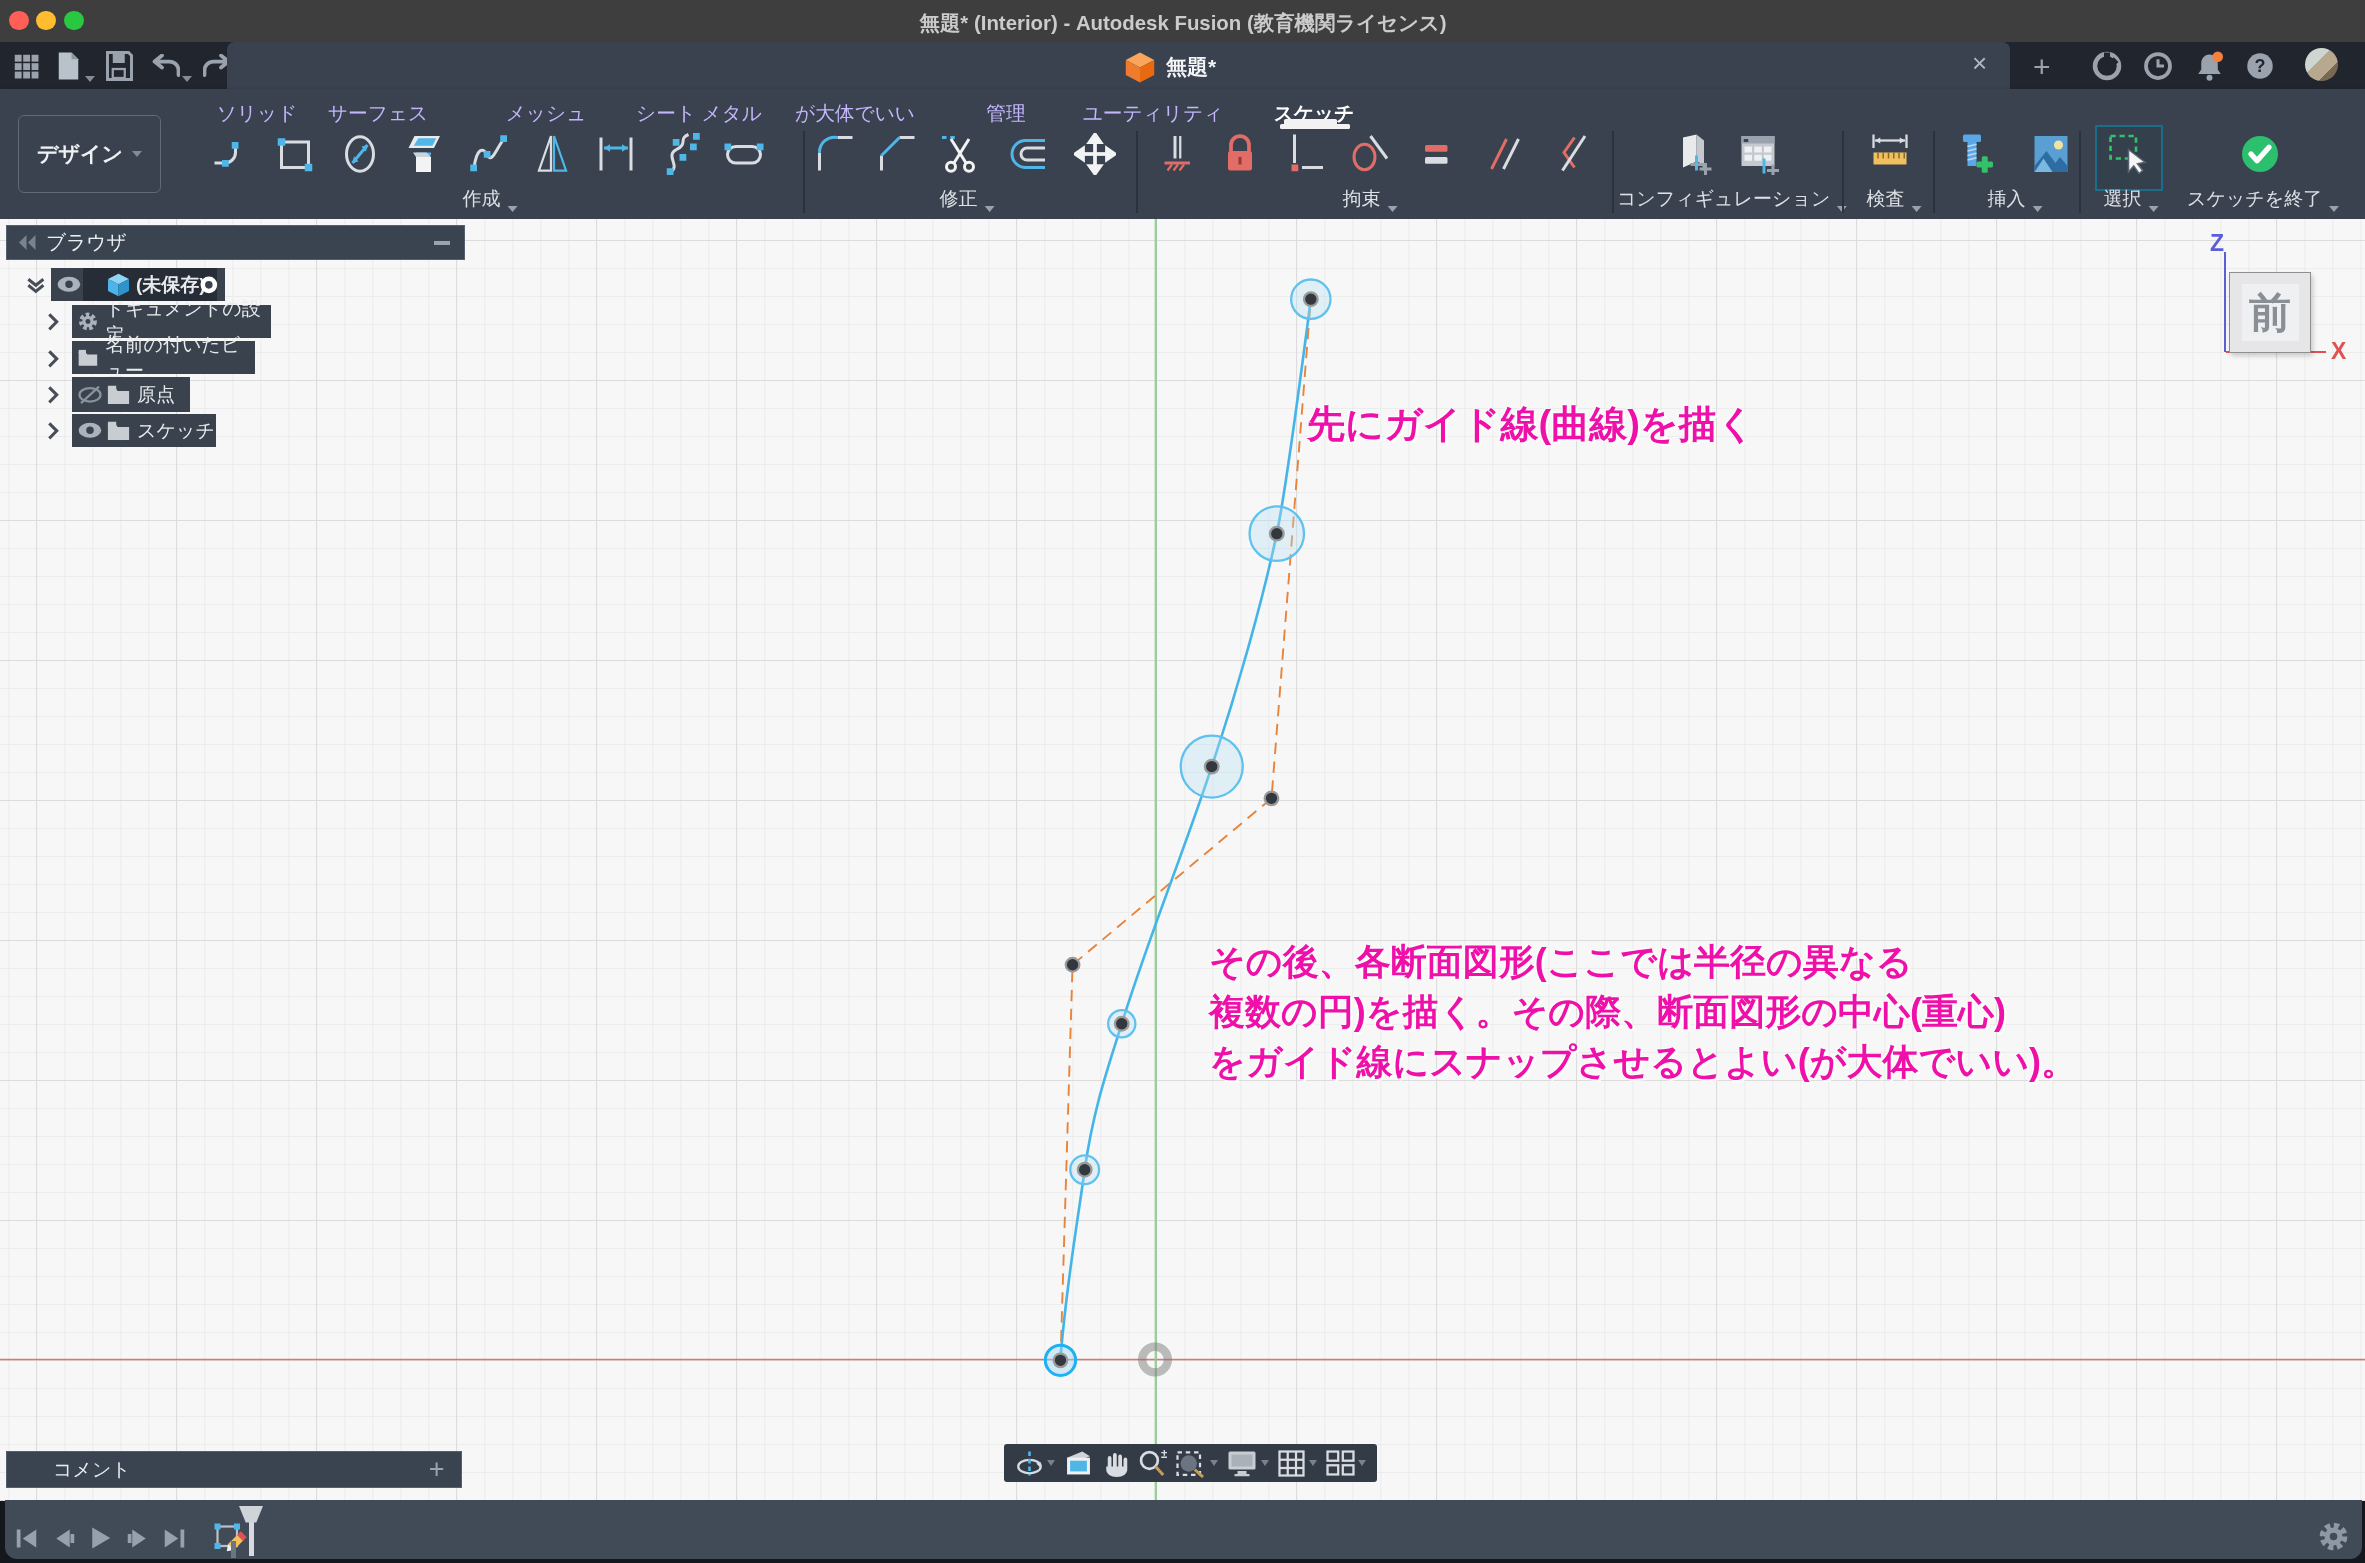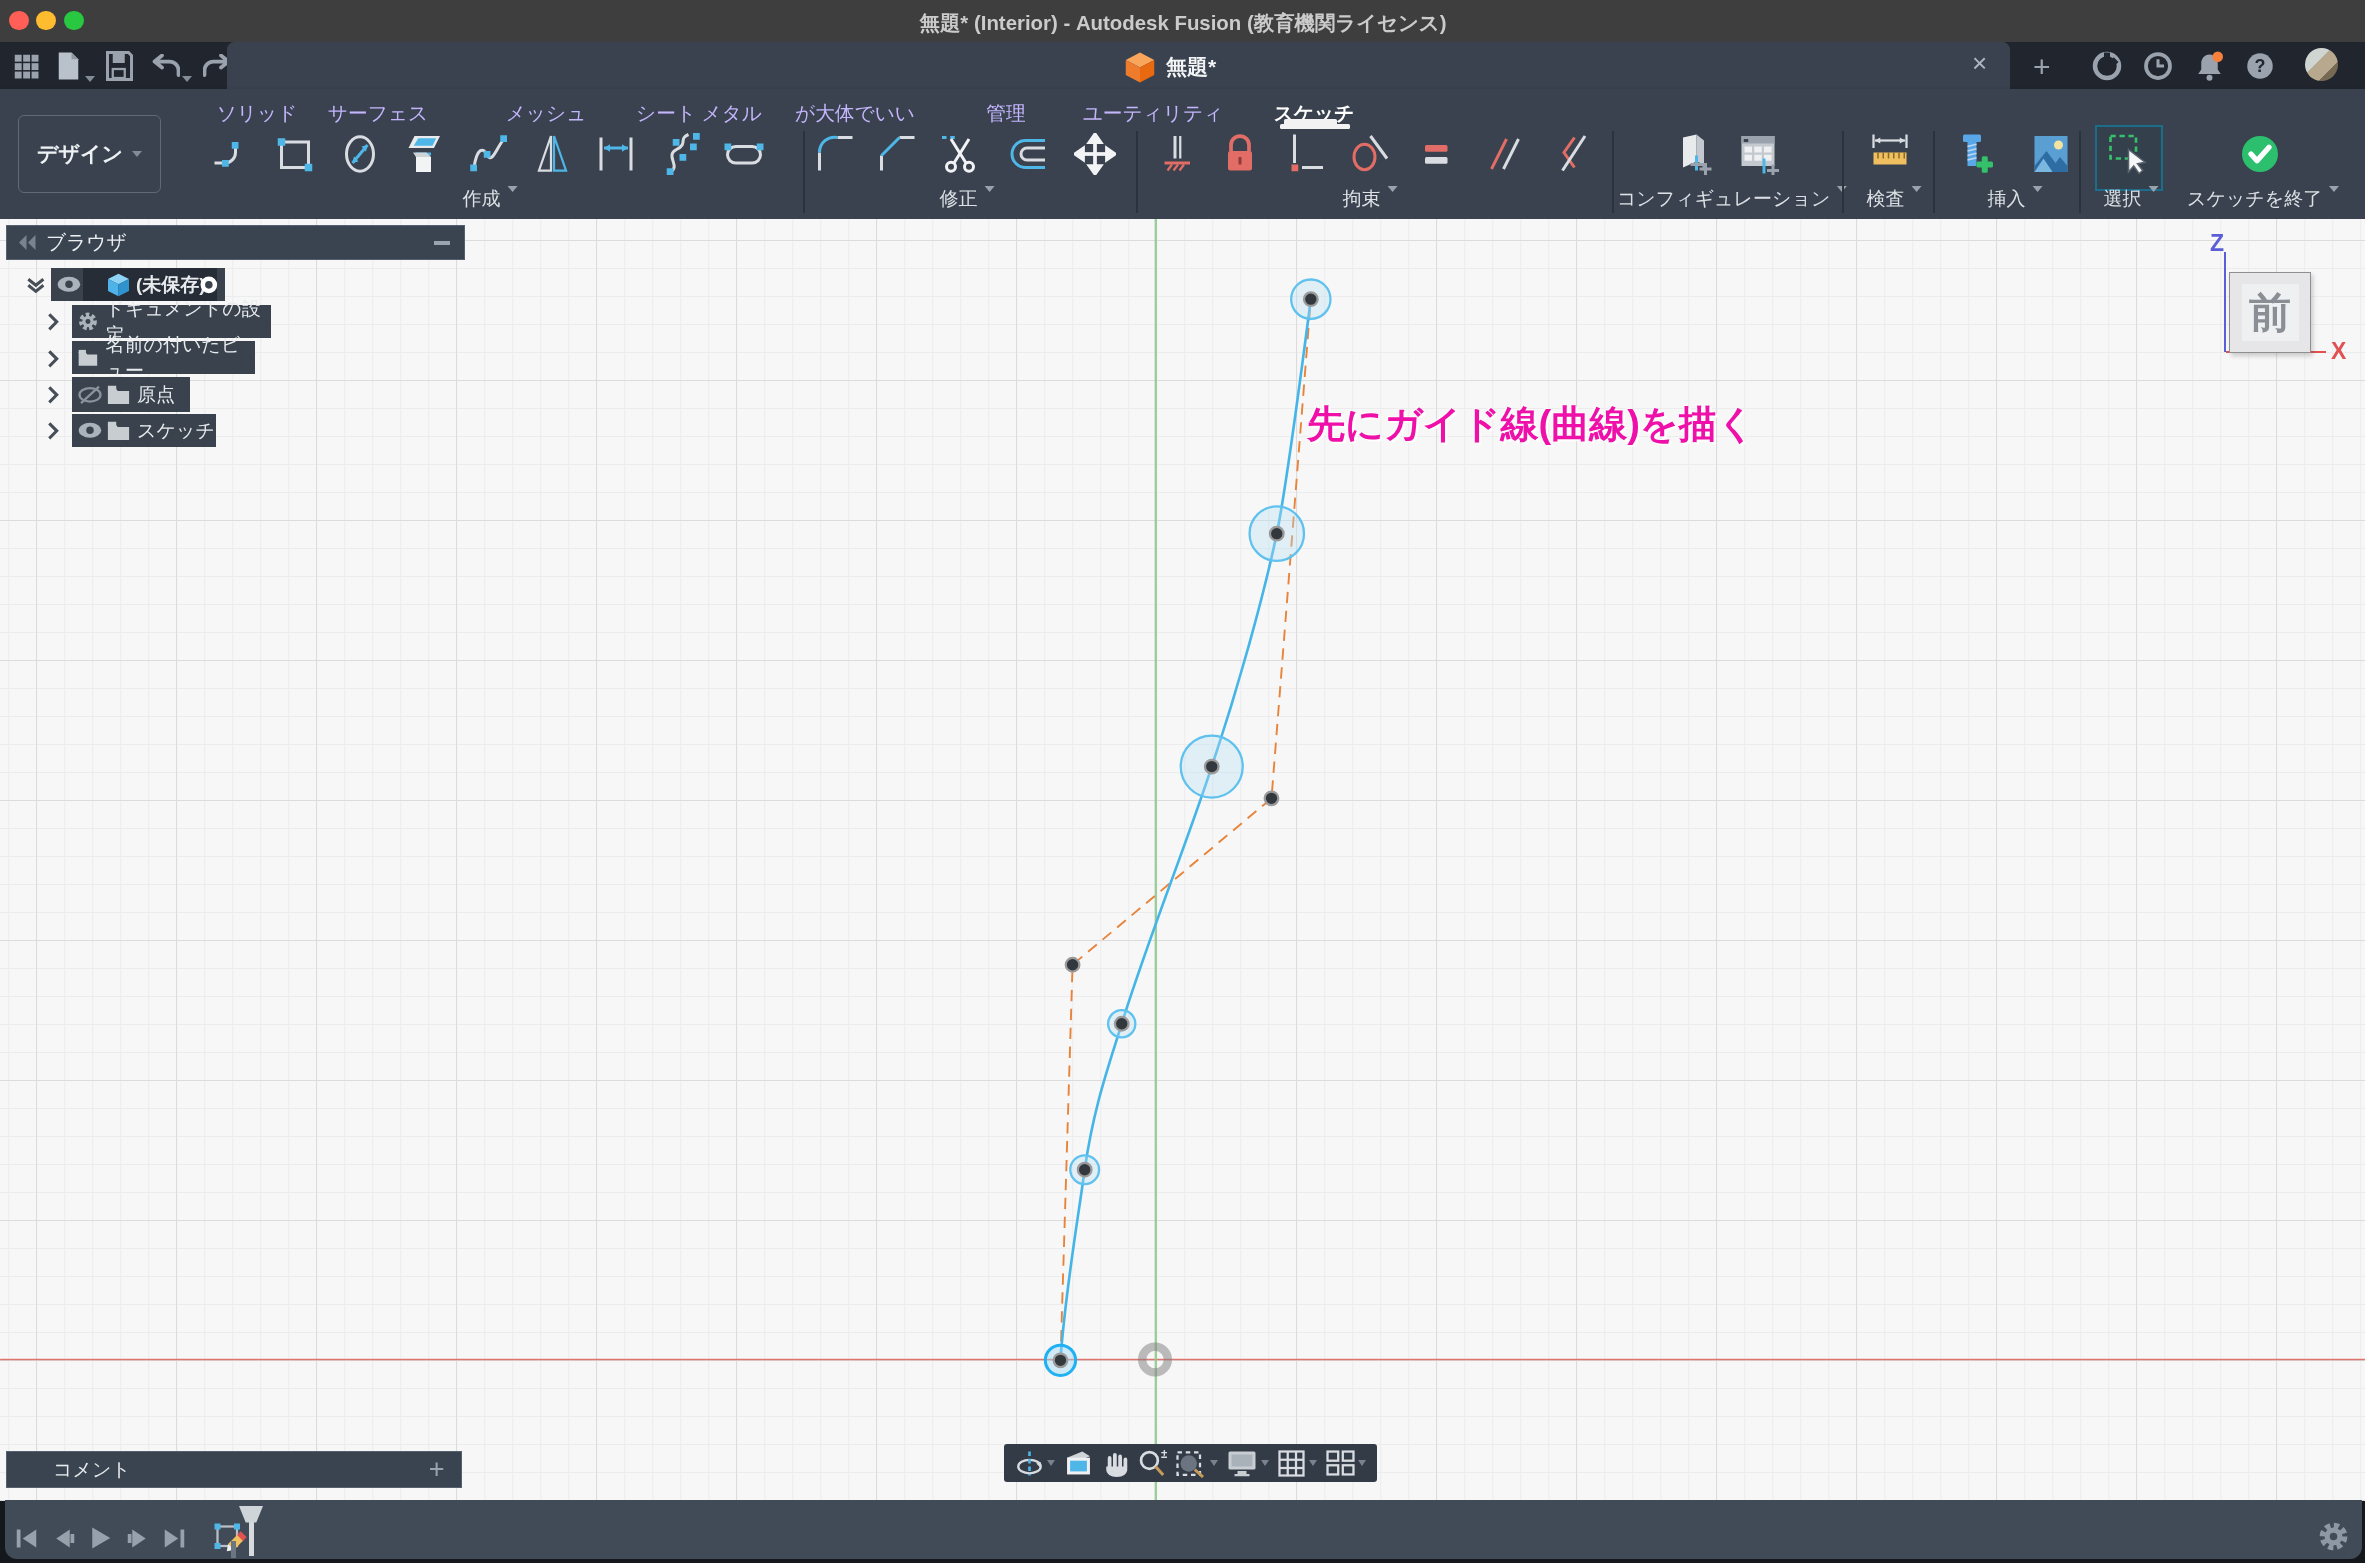--- a/index.html
+++ b/index.html
@@ -14,21 +14,21 @@
   
   #tabrow{left:0;top:42px;width:2366px;height:48px;background:#21262e;}
   #doctab{left:227px;top:0;width:1783px;height:48px;background:#39424e;border-radius:7.6px 7.6px 0 0;}
   .caret{display:inline-block;width:0;height:0;border-left:5.3px solid transparent;border-right:5.3px solid transparent;border-top:6.8px solid #828b96;}
   
   #ribbon{left:0;top:89px;width:2366px;height:130px;background:#39424e;box-shadow:0 2.3px 4.5px rgba(0,0,0,.25);}
   .wtab{top:10.6px;transform:translateX(-50%);font-size:19.7px;color:#c4b5fd;white-space:nowrap;}
   .wtab.active{font-weight:bold;color:#fff;}
   #wtab-underline{left:1280px;top:35px;width:70px;height:5.3px;background:#f2f2f2;border-radius:1.5px;}
   .ric{top:44px;width:42px;height:42px;transform:translateX(-50%);}
-  .glabel{top:97px;transform:translateX(-50%);font-size:19px;color:#dde1e6;white-space:nowrap;display:flex;align-items:flex-start;gap:6.8px;}
+  .glabel{top:97px;transform:translateX(-50%);font-size:19px;color:#dde1e6;white-space:nowrap;display:flex;align-items:flex-end;gap:6.8px;}
   .rsep{top:42px;width:1.5px;height:82px;background:#2b323c;}
   #sel-highlight{left:2095px;top:36px;width:64px;height:62px;border:2.3px solid #1b6d8c;background:#35404d;}
   #hl-bar{left:1284px;top:30px;width:53px;height:6px;background:#f2f2f2;border-radius:1.5px;}
   #wsbtn{left:18px;top:26px;width:141px;height:76px;border:1.5px solid #5f6a76;border-radius:6px;
          display:flex;align-items:center;justify-content:center;gap:9px;color:#eef1f4;font-size:21px;font-weight:bold;}
   
   #canvas{left:0;top:219px;width:2366px;height:1282px;background-color:#f7f7f7;
     background-image:
       linear-gradient(#dcdcdc 1.5px,transparent 1.5px),
       linear-gradient(90deg,#dcdcdc 1.5px,transparent 1.5px),
@@ -525,20 +525,25 @@
         <circle cx="1418" cy="986" r="9"></circle>
           <circle cx="1483" cy="1064" r="9"></circle>
         <circle cx="1434" cy="1257" r="9"></circle>
           <circle cx="1402" cy="1509" r="9"></circle>
       </g>
 
       <circle cx="1527" cy="1508" r="17" fill="none" stroke="rgba(125,125,125,0.5)" stroke-width="11"></circle>
     </svg>
 
     <div class="abs note" id="note1">先にガイド線(曲線)を描く</div>
+    <div class="abs note" id="note2">
+      <div>その後、各断面図形(ここでは半径の異なる</div>
+      <div>複数の円)を描く。その際、断面図形の中心(重心)</div>
+      <div>をガイド線にスナップさせるとよい(が大体でいい)。</div>
+    </div>
 
     <div class="abs" id="vc-z"></div>
     <div class="abs" id="vc-x"></div>
     <div class="abs" id="vc-face">
       <div class="inner">前</div>
     </div>
     <div class="abs" id="vc-zl">Z</div>
     <div class="abs" id="vc-xl">X</div>
   </div>
 

